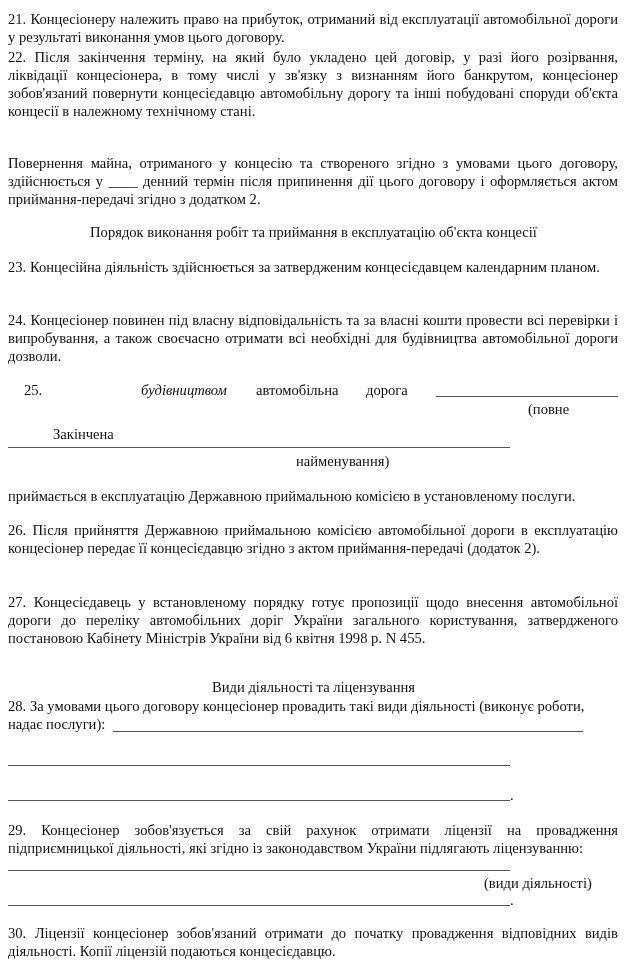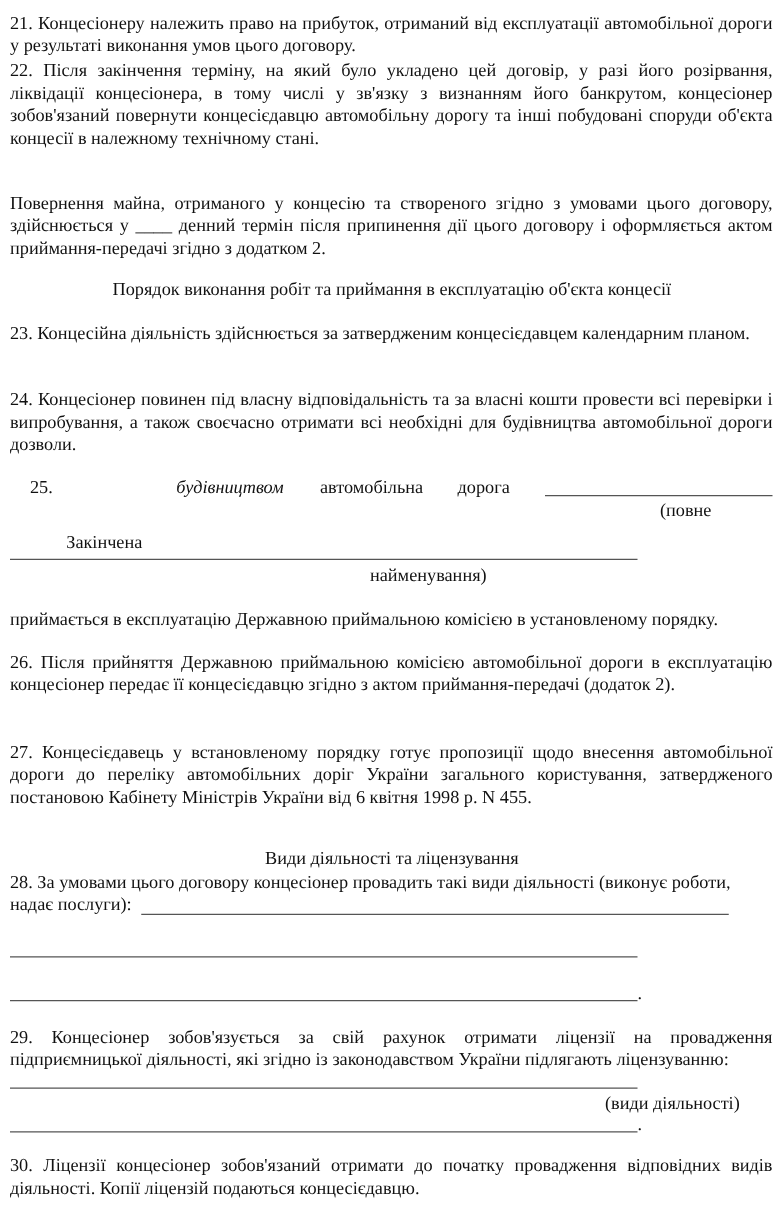--- a/index.html
+++ b/index.html
@@ -43,21 +43,21 @@
     <span class="abs" style="left:53px; top:381px;margin-top:44px;">Закінчена</span>
     <span class="abs" style="left:141px; top:381px;font-style:italic;">будівництвом</span>
     <span class="abs" style="left:256px; top:381px;">автомобільна</span>
     <span class="abs" style="left:366px; top:381px;">дорога</span>
     <div class="line" style="left:436px; width:182px; top:396px;"></div>
     <span class="abs" style="left:528px; top:400px;">(повне</span>
     <div class="line" style="left:8px; width:502px; top:447px;"></div>
     <span class="abs" style="left:296px; top:452px;">найменування)</span>
   </div>
 
-  <div class="p" style="top:487px;">приймається в експлуатацію Державною приймальною комісією в установленому порядку.</div>
+  <div class="p" style="top:487px;">приймається в експлуатацію Державною приймальною комісією в установленому послуги.</div>
 
   <div class="p" style="top:521px;">26. Після прийняття Державною приймальною комісією автомобільної дороги в експлуатацію концесіонер передає її концесієдавцю згідно з актом приймання-передачі (додаток 2).</div>
 
   <div class="p" style="top:593px;">27. Концесієдавець у встановленому порядку готує пропозиції щодо внесення автомобільної дороги до переліку автомобільних доріг України загального користування, затвердженого постановою Кабінету Міністрів України від 6 квітня 1998 р. N 455.</div>
 
   <div class="center" style="top:662px;margin-top:16px;">Види діяльності та ліцензування</div>
 
   <div>
     <div class="p" style="top:697px;">28. За умовами цього договору концесіонер провадить такі види діяльності (виконує роботи,</div>
     <span class="abs" style="left:8px; top:715px;">надає послуги):</span>

